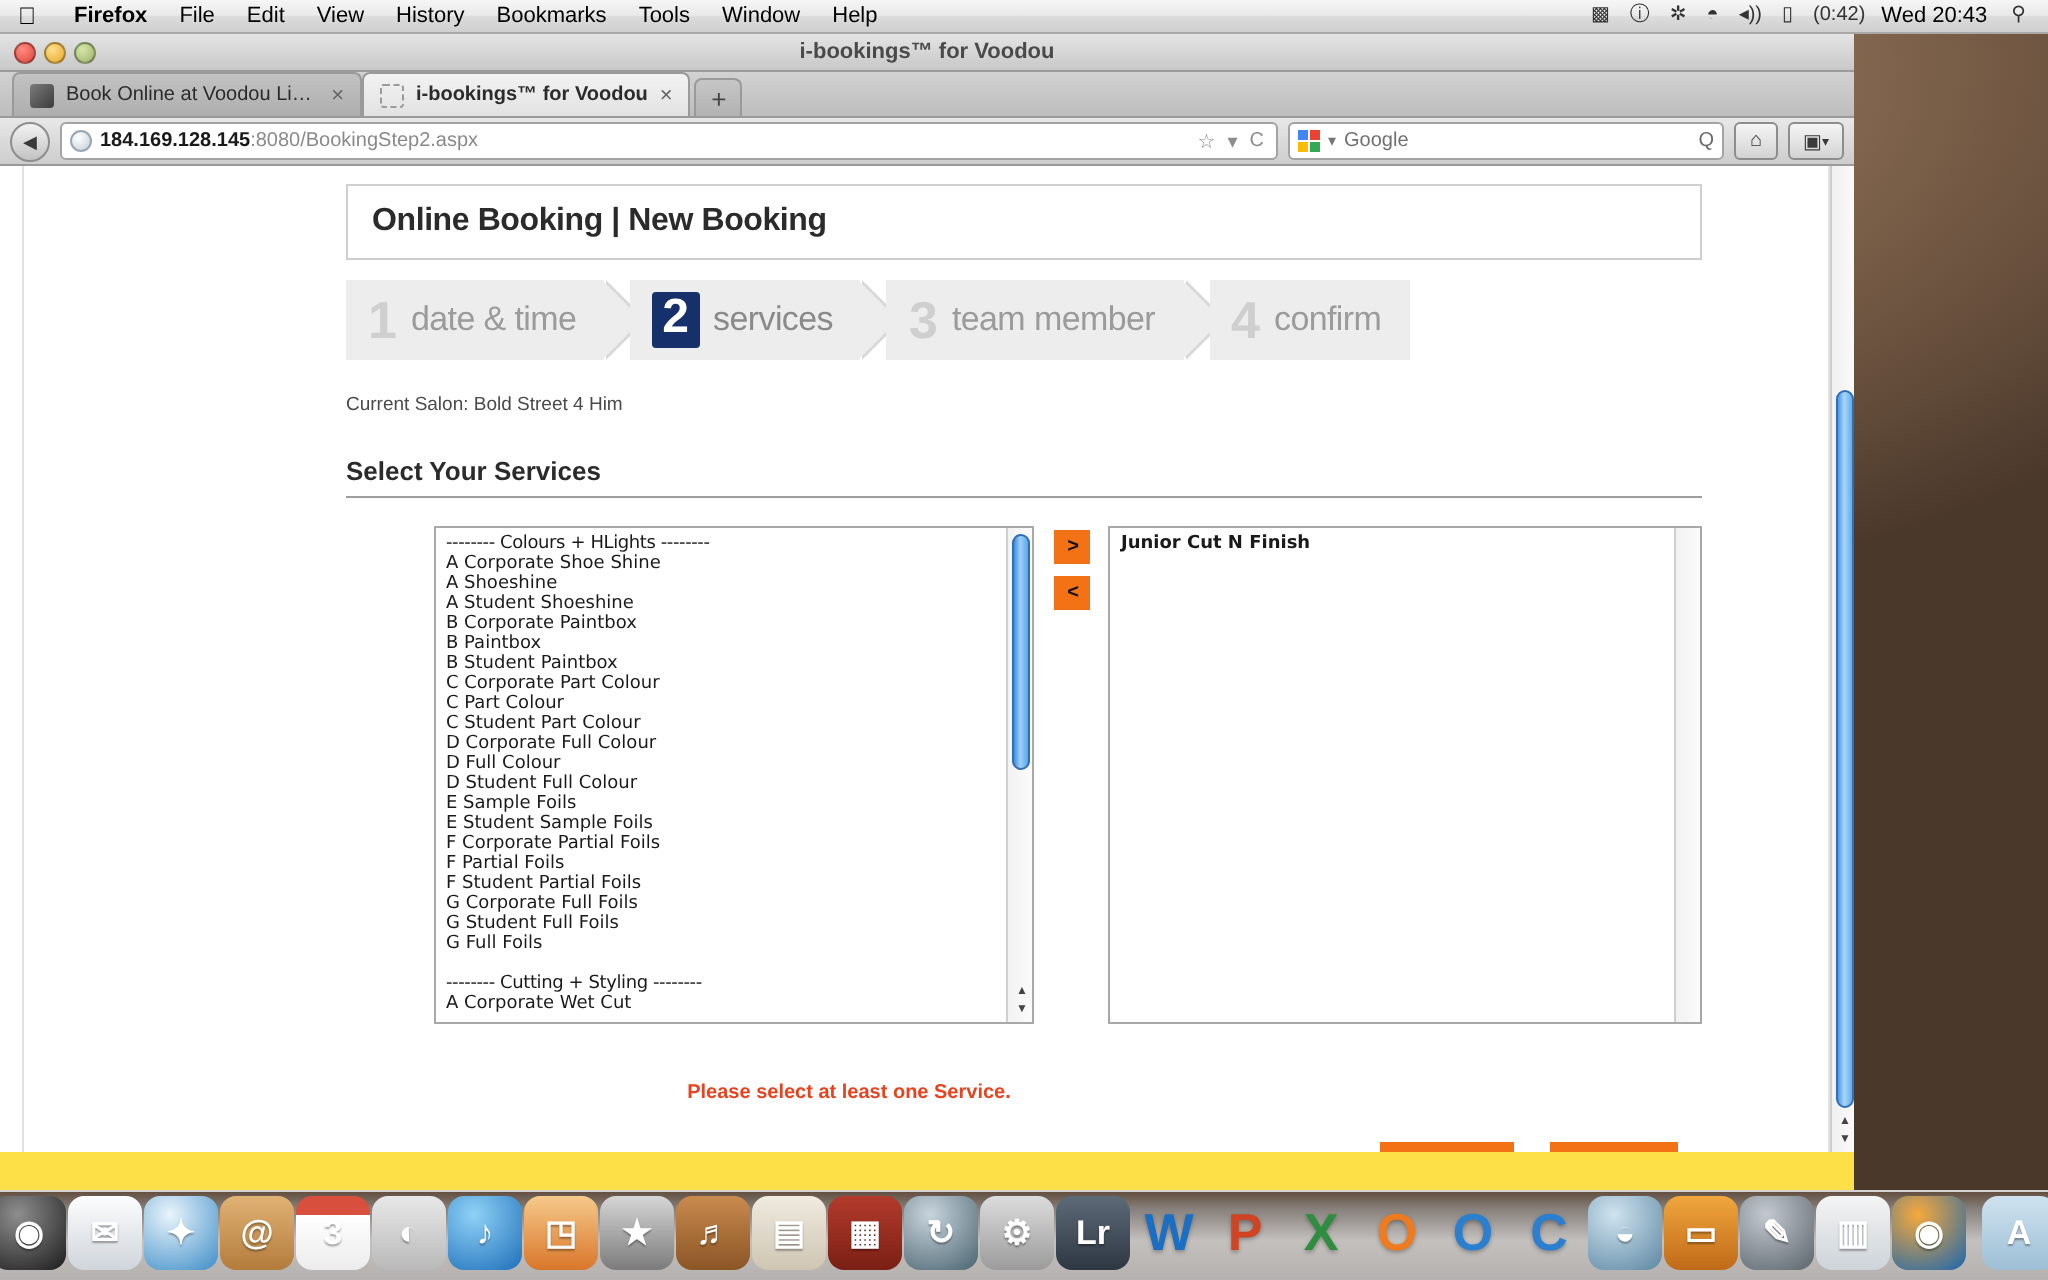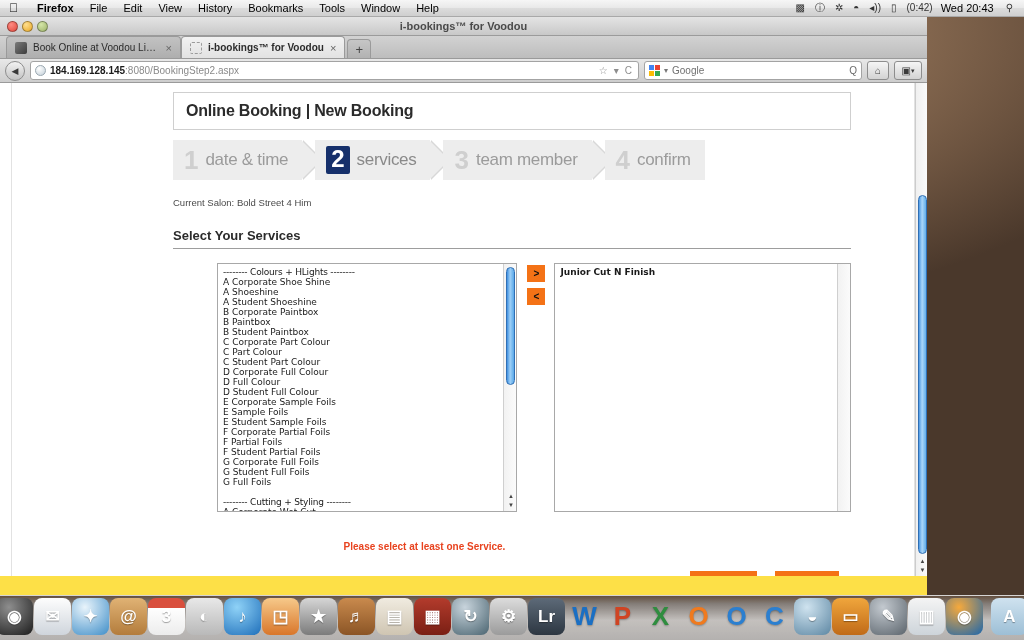--- a/index.html
+++ b/index.html
@@ -394,21 +394,20 @@
                   <div class="lopt">A Student Shoeshine</div>
                   <div class="lopt">B Corporate Paintbox</div>
                   <div class="lopt">B Paintbox</div>
                   <div class="lopt">B Student Paintbox</div>
                   <div class="lopt">C Corporate Part Colour</div>
                   <div class="lopt">C Part Colour</div>
                   <div class="lopt">C Student Part Colour</div>
                   <div class="lopt">D Corporate Full Colour</div>
                   <div class="lopt">D Full Colour</div>
                   <div class="lopt">D Student Full Colour</div>
-                  <div class="lopt">E Corporate Sample Foils</div>
                   <div class="lopt">E Sample Foils</div>
                   <div class="lopt">E Student Sample Foils</div>
                   <div class="lopt">F Corporate Partial Foils</div>
                   <div class="lopt">F Partial Foils</div>
                   <div class="lopt">F Student Partial Foils</div>
                   <div class="lopt">G Corporate Full Foils</div>
                   <div class="lopt">G Student Full Foils</div>
                   <div class="lopt">G Full Foils</div>
                   <div class="lopt blank"></div>
                   <div class="lopt sep">-------- Cutting + Styling --------</div>

